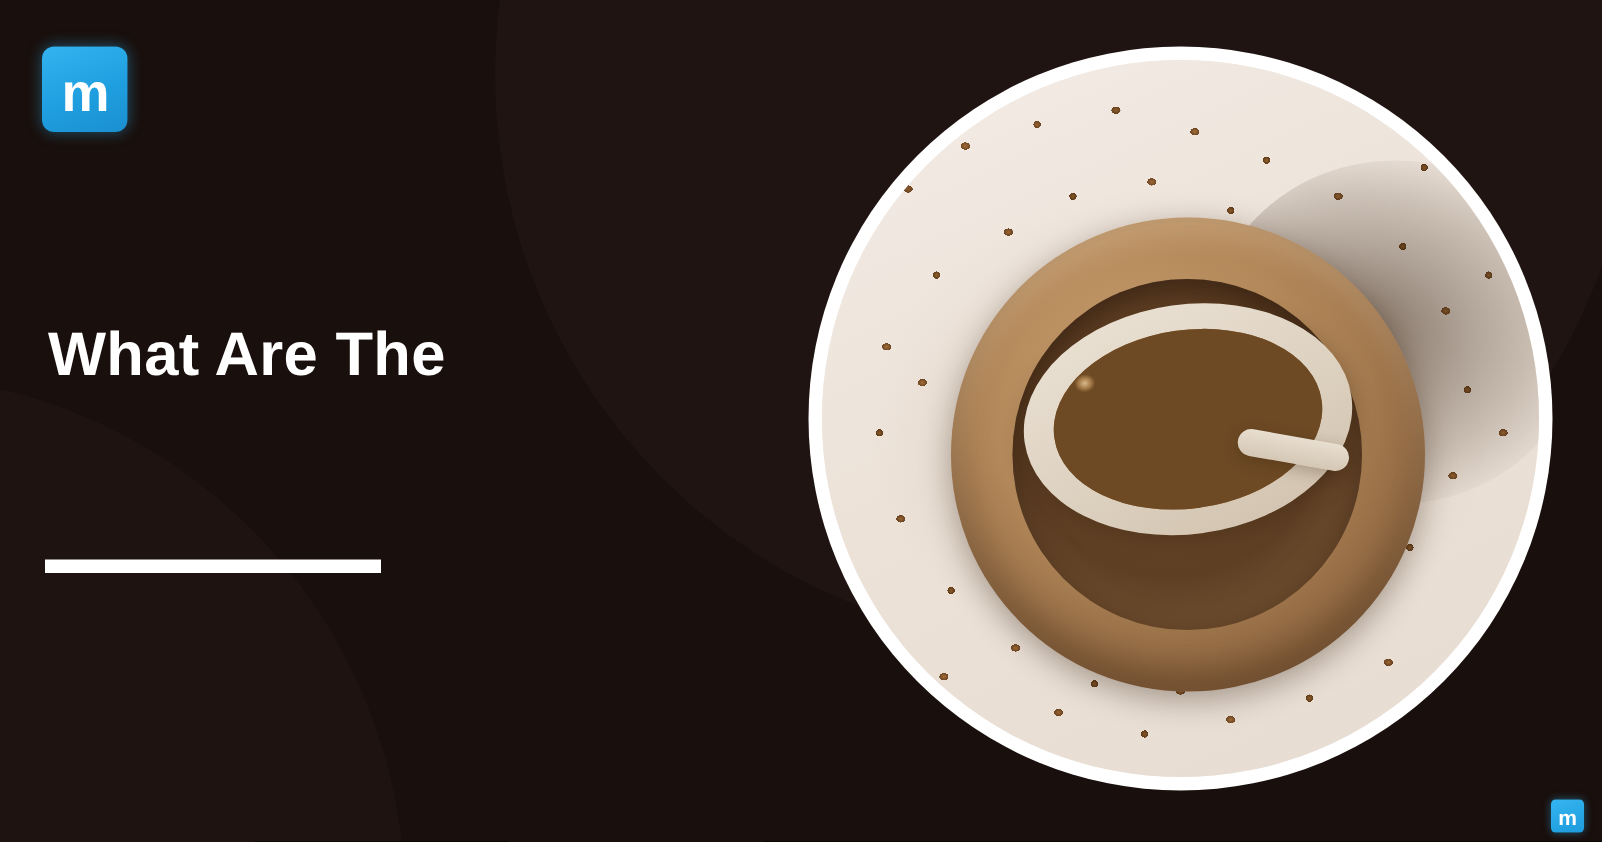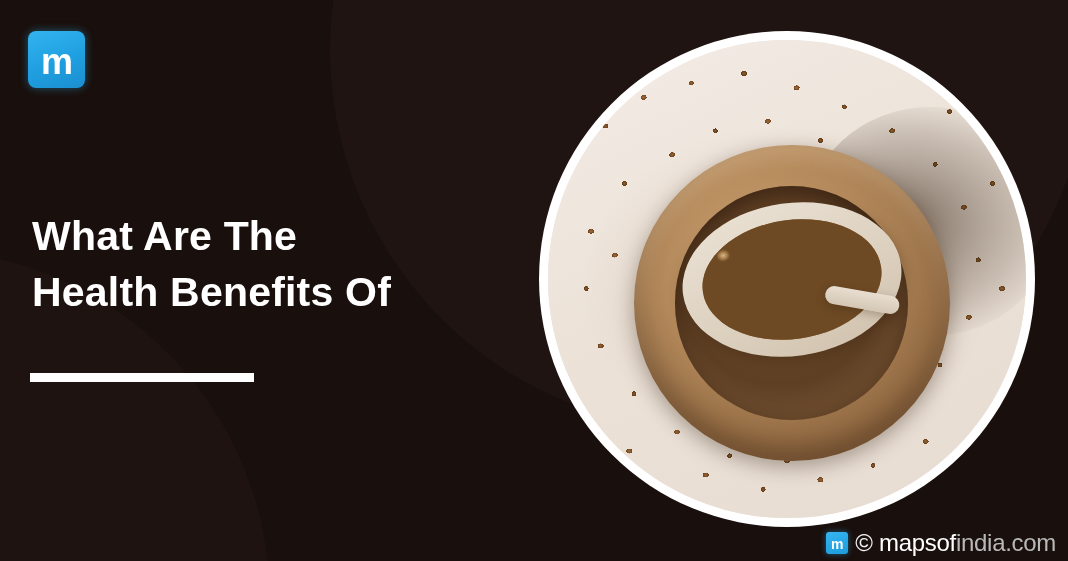--- a/index.html
+++ b/index.html
@@ -310,21 +310,20 @@
 
   <div class="bg-arc-tr"></div>
   <div class="bg-arc-bl"></div>
 
   <div class="brand-logo">
     <span class="glyph">m</span>
   </div>
 
   <div class="headline">
     <div class="line">What Are The</div>
-    <div class="line">Health Benefits Of</div>
   </div>
   <div class="headline-rule"></div>
 
   <div class="photo-circle">
     <div class="photo-inner">
       <div class="grains scatter"></div>
       <div class="photo-shadow"></div>
       <div class="bowl">
         <div class="bowl-well"></div>
       </div>
@@ -333,18 +332,15 @@
         <div class="grains heap"></div>
         <div class="spoon-handle"></div>
       </div>
     </div>
   </div>
 
   <div class="watermark">
     <span class="wm-logo">
       <span class="glyph">m</span>
     </span>
-    <span class="wm-text">
-      <span class="wm-copy">© </span><span class="wm-maps">mapsof</span><span class="wm-india">india.com</span>
-    </span>
   </div>
 
 </div>
 
 </body></html>

